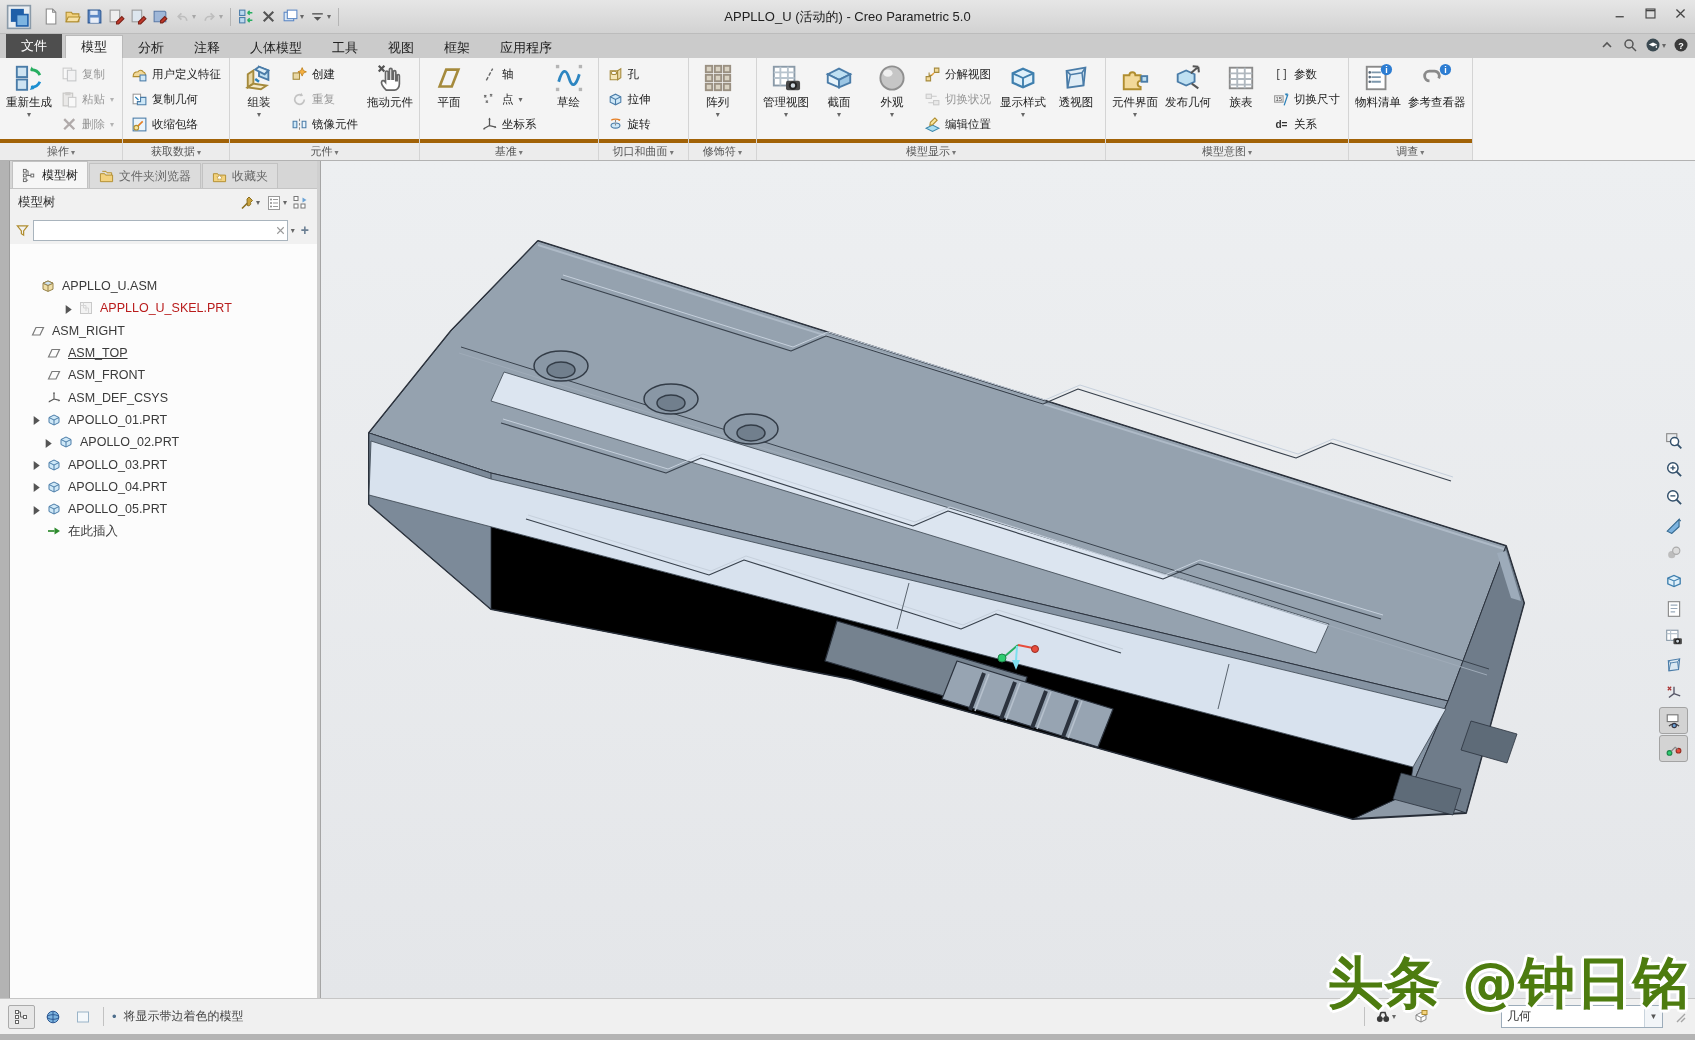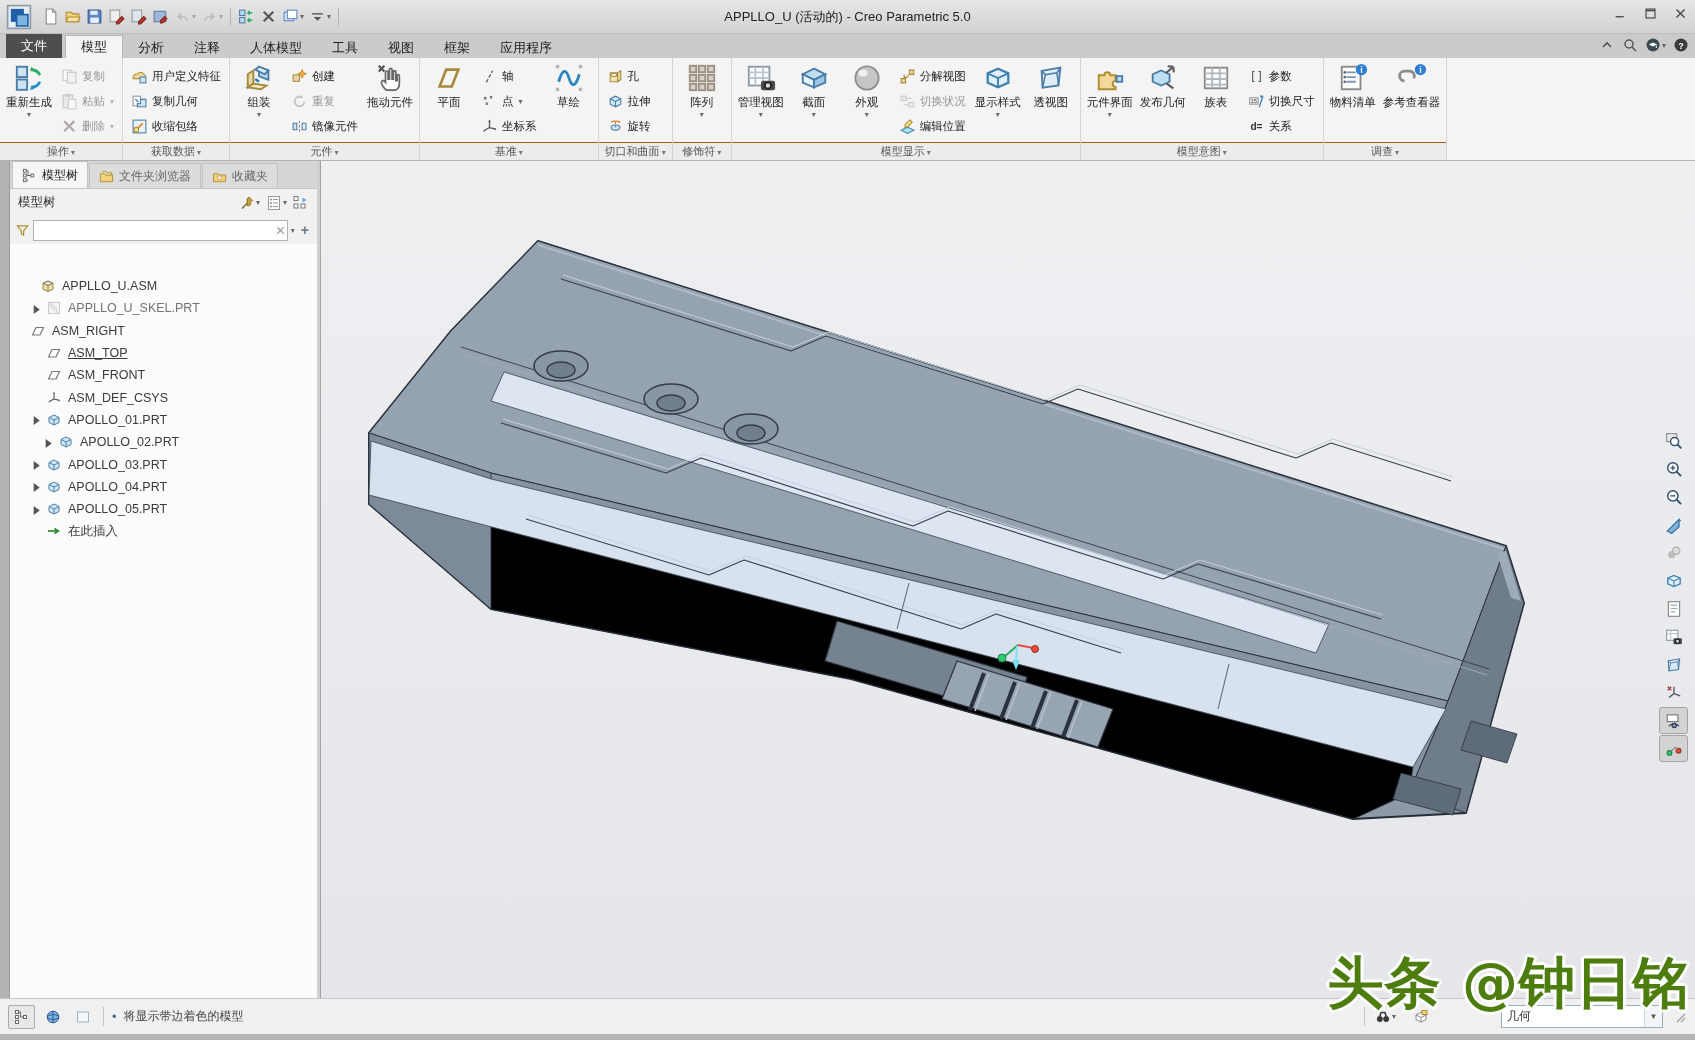--- a/index.html
+++ b/index.html
@@ -30,21 +30,21 @@
   .tab.active{background:#f4f4f4;border:1px solid #b9b9b9;border-bottom:none;height:22px;line-height:22px;}
   .ribbon-extras{position:absolute;right:6px;top:3px;display:flex;align-items:center;gap:7px;}
   .ribbon-extras .btn{display:flex;align-items:center;}
   .ribbon-extras .ic{width:16px;height:16px;}
 
   
   .ribbon{height:102px;background:#f4f4f4;border-bottom:1px solid #b2b2b2;display:flex;flex:0 0 102px;}
   .rgroup{display:flex;flex-direction:column;border-right:1px solid #d4d4d4;}
   .rgc{flex:1;display:flex;align-items:stretch;padding:2px 3px 0 3px;gap:1px;}
   .rgl{height:17px;line-height:16px;text-align:center;font-size:11px;color:#555;background:#ececec;
-       border-top:1px solid #a16207;white-space:nowrap;padding:0 6px;}
+       border-top:4px solid #a16207;white-space:nowrap;padding:0 14px;}
   .rgl::after{content:" ▾";font-size:8px;color:#777;}
   .btn-large{min-width:46px;max-width:72px;display:flex;flex-direction:column;align-items:center;
              padding:3px 3px 0 3px;font-size:11.5px;color:#222;}
   .btn-large .ic{width:30px;height:30px;flex:0 0 30px;}
   .btn-large .lb{text-align:center;line-height:1.18;margin-top:3px;}
   .btn-large .dda{margin:0;}
   .btn-col{display:flex;flex-direction:column;justify-content:center;}
   .btn-small{display:flex;align-items:center;gap:4px;height:25px;padding:0 5px;font-size:11.5px;color:#222;white-space:nowrap;}
   .btn-small .ic{width:17px;height:17px;flex:0 0 17px;}
   .ic svg{width:100%;height:100%;display:block;}
@@ -64,21 +64,21 @@
   .nav-hicons .btn{display:flex;align-items:center;}
   .nav-hicons .ic{width:16px;height:16px;}
   .nav-filter{height:28px;display:flex;align-items:center;padding:0 5px;gap:3px;background:#f1f1f1;}
   .nav-filter .ic{width:15px;height:15px;}
   .nav-filter input{flex:1;height:19px;border:1px solid #a9b4bd;background:#fff;outline:none;padding:0 16px 0 4px;font-size:12px;}
   .nav-filter .clr{margin-left:-17px;z-index:1;width:13px;height:13px;}
   .tree{flex:1;background:#fcfcfc;padding-top:7px;overflow:hidden;}
   .tree-row{height:22.3px;display:flex;align-items:center;font-size:12.5px;color:#3a3a3a;}
   .tree-row .arrow{width:13px;height:11px;flex:0 0 13px;margin-right:3px;}
   .tree-row .ic{width:16px;height:16px;margin-right:6px;flex:0 0 16px;}
-  .tree-row.grayed{color:#737373;}
+  .tree-row.grayed{color:#b91c1c;margin-left:32px;}
   .tree-row.grayed .ic{opacity:.55;}
   .splitter{width:3px;background:#cfcfcf;border-right:1px solid #a5a5a5;}
 
   .graphics{flex:1;position:relative;background:linear-gradient(180deg,#edeff1 0%,#e4e6e9 100%);overflow:hidden;}
   svg.model{position:absolute;left:0;top:0;}
   .gtoolbar{position:absolute;right:7px;top:266px;display:flex;flex-direction:column;gap:1px;}
   .gt-btn{width:27px;height:25px;border-radius:3px;display:flex;align-items:center;justify-content:center;border:1px solid transparent;}
   .gt-btn .ic{width:18px;height:18px;}
   .gt-btn.pressed{background:#d3d3d3;border:1px solid #a3a3a3;}
 

